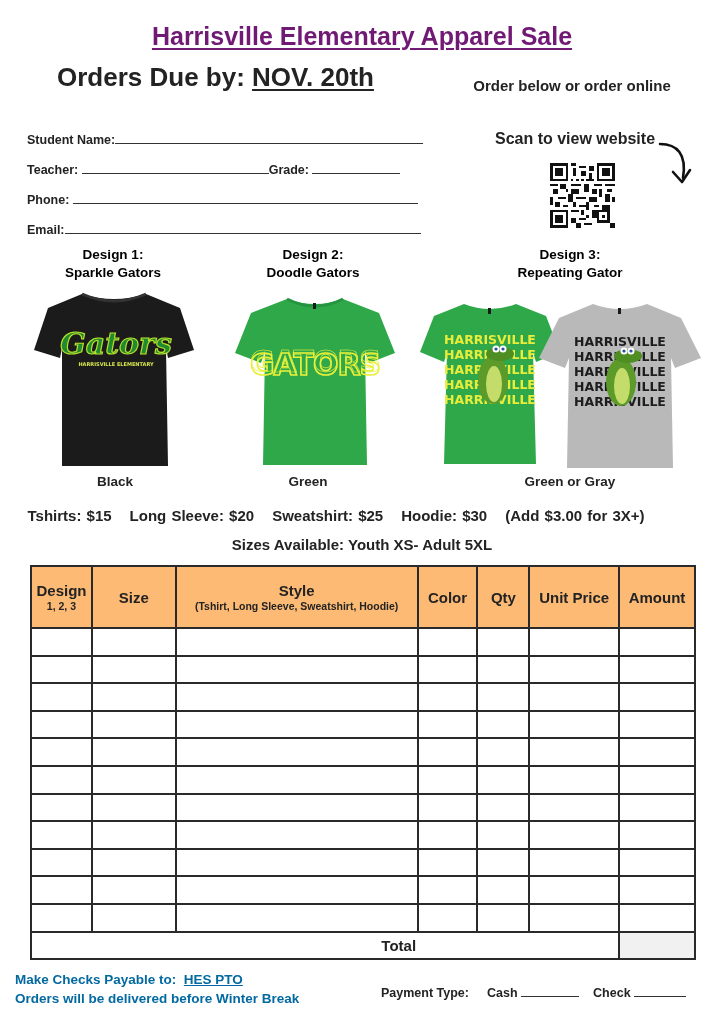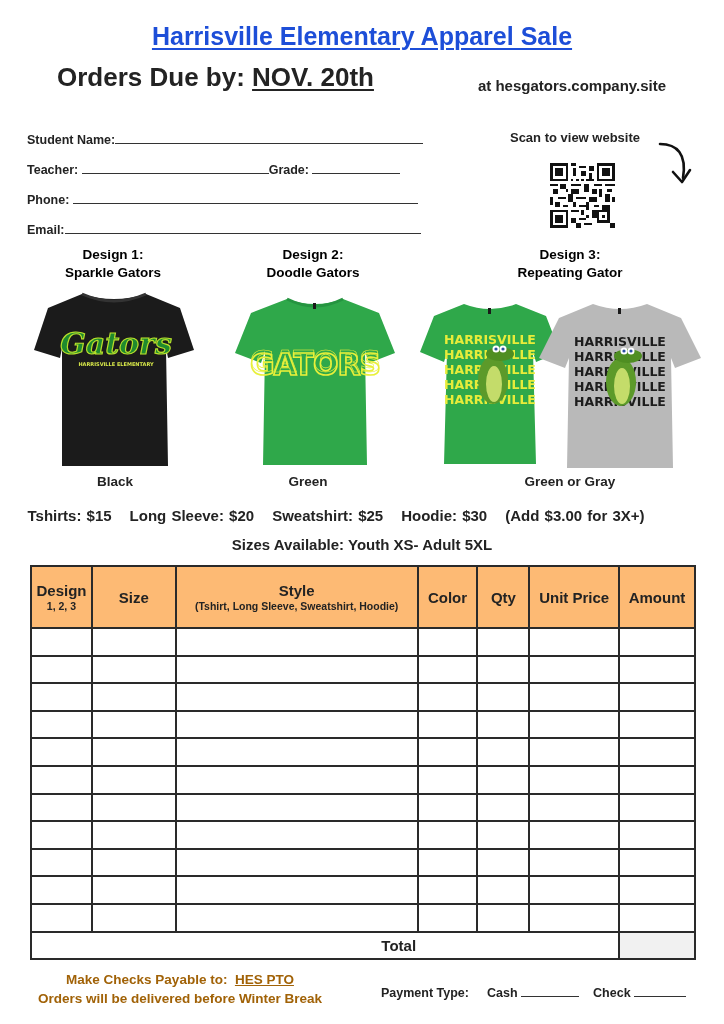--- a/index.html
+++ b/index.html
@@ -1,69 +1,69 @@
 <!DOCTYPE html>
 <html><head>
 <meta charset="utf-8">
 <style>
   * { box-sizing: border-box; margin: 0; padding: 0; }
   html, body { width: 724px; height: 1024px; background: #ffffff; overflow: hidden; }
   body { position: relative; font-family: "Liberation Sans", "DejaVu Sans", sans-serif; color: #1f1f1f; }
   .abs { position: absolute; }
 
-  .title { left: 0; width: 724px; top: 22px; text-align: center; font-size: 25px; font-weight: bold; color: #1d4ed8; }
+  .title { left: 0; width: 724px; top: 22px; text-align: center; font-size: 25px; font-weight: bold; color: #701a75; }
   .title span { text-decoration: underline; text-decoration-thickness: 2px; text-underline-offset: 3px; }
 
   .due { left: 57px; top: 62px; font-size: 26px; font-weight: bold; color: #232323; }
   .due .date { text-decoration: underline; text-decoration-thickness: 2px; text-underline-offset: 3px; }
 
   .online { left: 452px; width: 240px; top: 75px; text-align: center; font-size: 15px; font-weight: bold; line-height: 21px; color: #232323; }
 
   .field { left: 27px; font-size: 12.5px; font-weight: bold; color: #232323; white-space: nowrap; }
   .field .line { display: inline-block; border-bottom: 1px solid #333; height: 10px; vertical-align: baseline; }
 
-  .scan { left: 490px; width: 170px; top: 130px; text-align: center; font-size: 13px; font-weight: bold; color: #232323; }
+  .scan { left: 490px; width: 170px; top: 130px; text-align: center; font-size: 16px; font-weight: bold; color: #232323; }
   .qr { left: 550px; top: 163px; width: 65px; height: 65px; }
   .arrow { left: 655px; top: 140px; width: 40px; height: 50px; }
 
   .design-label { top: 246px; text-align: center; font-size: 13.5px; font-weight: bold; color: #000000; line-height: 18px; }
 
   .shirt { position: absolute; }
   .color-label { top: 474px; text-align: center; font-size: 13.5px; font-weight: bold; color: #232323; }
 
   .prices { left: 0; width: 672px; top: 507px; text-align: center; font-size: 15px; font-weight: bold; color: #232323; word-spacing: 1px; }
   .prices span { margin: 0 9px; }
   .sizes { left: 0; width: 724px; top: 536px; text-align: center; font-size: 15px; font-weight: bold; color: #232323; }
 
   table.order { position: absolute; left: 30px; top: 565px; width: 666px; border-collapse: collapse; }
   table.order th, table.order td { border: 2px solid #2a2a2a; }
   table.order th { background: #fdba74; height: 62px; font-size: 15px; font-weight: bold; color: #232323; text-align: center; vertical-align: middle; line-height: 17px; }
   table.order th .sub { display: block; font-size: 10.5px; font-weight: bold; line-height: 14px; }
   table.order td { height: 27.6px; }
   table.order td.total-label { text-align: right; padding-right: 202px; font-size: 15px; font-weight: bold; color: #232323; height: 27px; }
   table.order td.total-amount { background: #f1f1f1; }
 
-  .foot-left { left: 15px; width: 330px; top: 970px; text-align: center; font-size: 13.5px; font-weight: bold; line-height: 19px; color: #a16207; }
+  .foot-left { left: 15px; width: 330px; top: 970px; font-size: 13.5px; font-weight: bold; line-height: 19px; color: #0369a1; }
   .foot-left .pto { text-decoration: underline; }
   .payment { left: 381px; top: 986px; font-size: 12.5px; font-weight: bold; color: #232323; white-space: nowrap; }
   .payment .blank { display: inline-block; width: 58px; border-bottom: 1px solid #333; height: 10px; }
   .payment .gap { display: inline-block; width: 18px; }
   .payment .gap2 { display: inline-block; width: 14px; }
 </style>
 </head>
 <body>
 
 <div class="abs title"><span>Harrisville Elementary Apparel Sale</span></div>
 
 <div class="abs due">
   <span>Orders Due by: </span><span class="date">NOV. 20th</span>
 </div>
 
 <div class="abs online">
-  <div>at hesgators.company.site</div>
+  <div>Order below or order online</div>
 </div>
 
 <div class="abs field" style="top:133px;">
   <span>Student Name:</span><span class="line" style="width:308px;"></span>
 </div>
 <div class="abs field" style="top:163px;">
   <span>Teacher:</span> <span class="line" style="width:187px;"></span><span>Grade:</span> <span class="line" style="width:88px;"></span>
 </div>
 <div class="abs field" style="top:193px;">
   <span>Phone:</span> <span class="line" style="width:345px;"></span>

